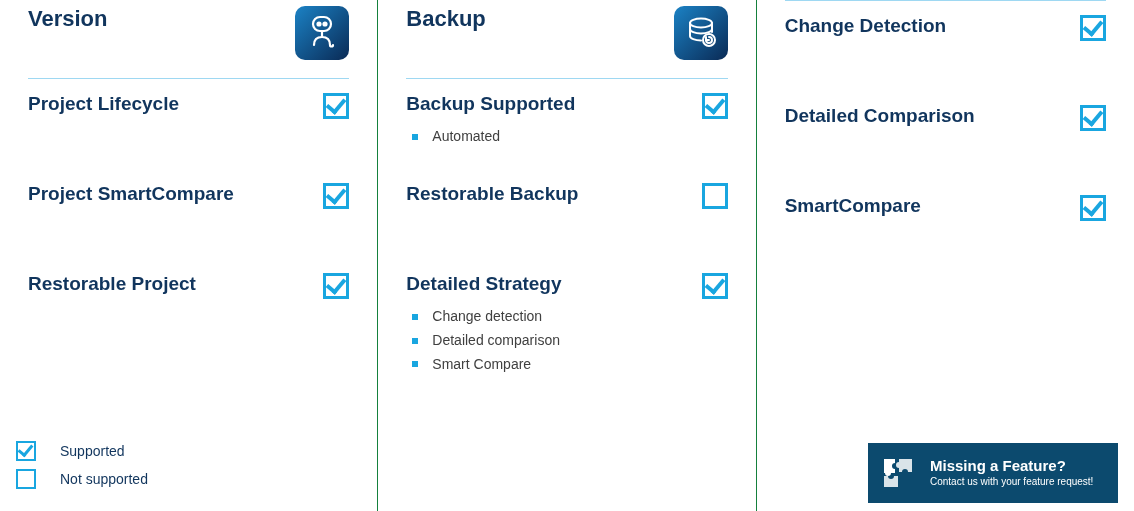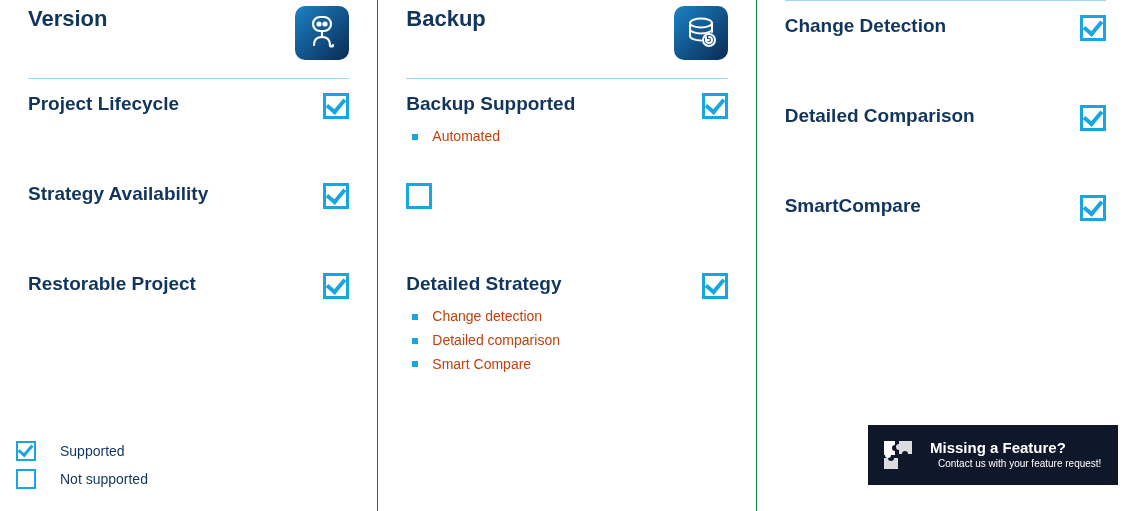--- a/index.html
+++ b/index.html
@@ -10,31 +10,31 @@
   .head{display:flex;align-items:flex-start;justify-content:space-between;height:78px;padding-top:6px;}
   .head-title{font-size:22px;font-weight:700;color:#11355d;}
   .head-icon{width:54px;height:54px;border-radius:10px;background:linear-gradient(135deg,#1b82c5 0%,#0a2a55 100%);display:flex;align-items:center;justify-content:center;color:#fff;}
   .rule{border-top:1px solid #9ed8f2;}
   .rows{padding-top:14px;}
   .row{min-height:90px;}
   .row-top{display:flex;align-items:flex-start;justify-content:space-between;gap:12px;}
   .row-label{font-size:19px;font-weight:700;color:#11355d;line-height:1.2;}
   .chk{width:26px;height:26px;border:3px solid #19a6e0;position:relative;flex:0 0 26px;}
   .chk.checked::after{content:"";position:absolute;left:4px;top:-1px;width:8px;height:14px;border:solid #19a6e0;border-width:0 4px 4px 0;transform:rotate(40deg);}
-  .sub{margin-top:6px;padding-left:6px;font-size:14px;color:#c2410c;}
+  .sub{margin-top:6px;padding-left:6px;font-size:14px;color:#404040;}
   .sub .item{display:flex;align-items:center;gap:14px;line-height:1.7;}
   .sub .sq{width:6px;height:6px;background:#19a6e0;flex:0 0 6px;}
   .legend{position:absolute;left:16px;bottom:22px;font-size:14px;color:#11355d;}
   .legend .lrow{display:flex;align-items:center;gap:24px;margin-top:8px;}
   .legend .lchk{width:20px;height:20px;border:2.5px solid #19a6e0;position:relative;}
   .legend .lchk.checked::after{content:"";position:absolute;left:3px;top:-1px;width:6px;height:11px;border:solid #19a6e0;border-width:0 3px 3px 0;transform:rotate(40deg);}
-  .cta{position:absolute;right:16px;bottom:26px;display:flex;align-items:center;gap:12px;background:#0f172a;color:#fff;padding:10px 16px 10px 10px;min-width:250px;}
+  .cta{position:absolute;right:16px;bottom:8px;display:flex;align-items:center;gap:12px;background:#0c4a6e;color:#fff;padding:10px 16px 10px 10px;min-width:250px;}
   .cta .puzzle{width:40px;height:40px;display:flex;align-items:center;justify-content:center;}
   .cta .t1{font-size:15px;font-weight:700;line-height:1.1;}
-  .cta .t2{font-size:10px;line-height:1.2;margin-top:2px;margin-left:8px;}
+  .cta .t2{font-size:10px;line-height:1.2;margin-top:2px;}
 </style>
 </head>
 <body>
 
 <div class="cols">
 
   <div class="col">
     <div class="head">
       <div class="head-title">Version</div>
       <div class="head-icon">
@@ -51,21 +51,21 @@
     <div class="rule"></div>
     <div class="rows">
       <div class="row">
         <div class="row-top">
           <div class="row-label">Project Lifecycle</div>
           <div class="chk checked"></div>
         </div>
       </div>
       <div class="row">
         <div class="row-top">
-          <div class="row-label">Strategy Availability</div>
+          <div class="row-label">Project SmartCompare</div>
           <div class="chk checked"></div>
         </div>
       </div>
       <div class="row">
         <div class="row-top">
           <div class="row-label">Restorable Project</div>
           <div class="chk checked"></div>
         </div>
       </div>
     </div>
@@ -105,20 +105,21 @@
         </div>
         <div class="sub">
           <div class="item">
               <span class="sq"></span>
               <span>Automated</span>
             </div>
         </div>
       </div>
       <div class="row">
         <div class="row-top">
+          <div class="row-label">Restorable Backup</div>
           <div class="chk"></div>
         </div>
       </div>
       <div class="row">
         <div class="row-top">
           <div class="row-label">Detailed Strategy</div>
           <div class="chk checked"></div>
         </div>
         <div class="sub">
           <div class="item">

